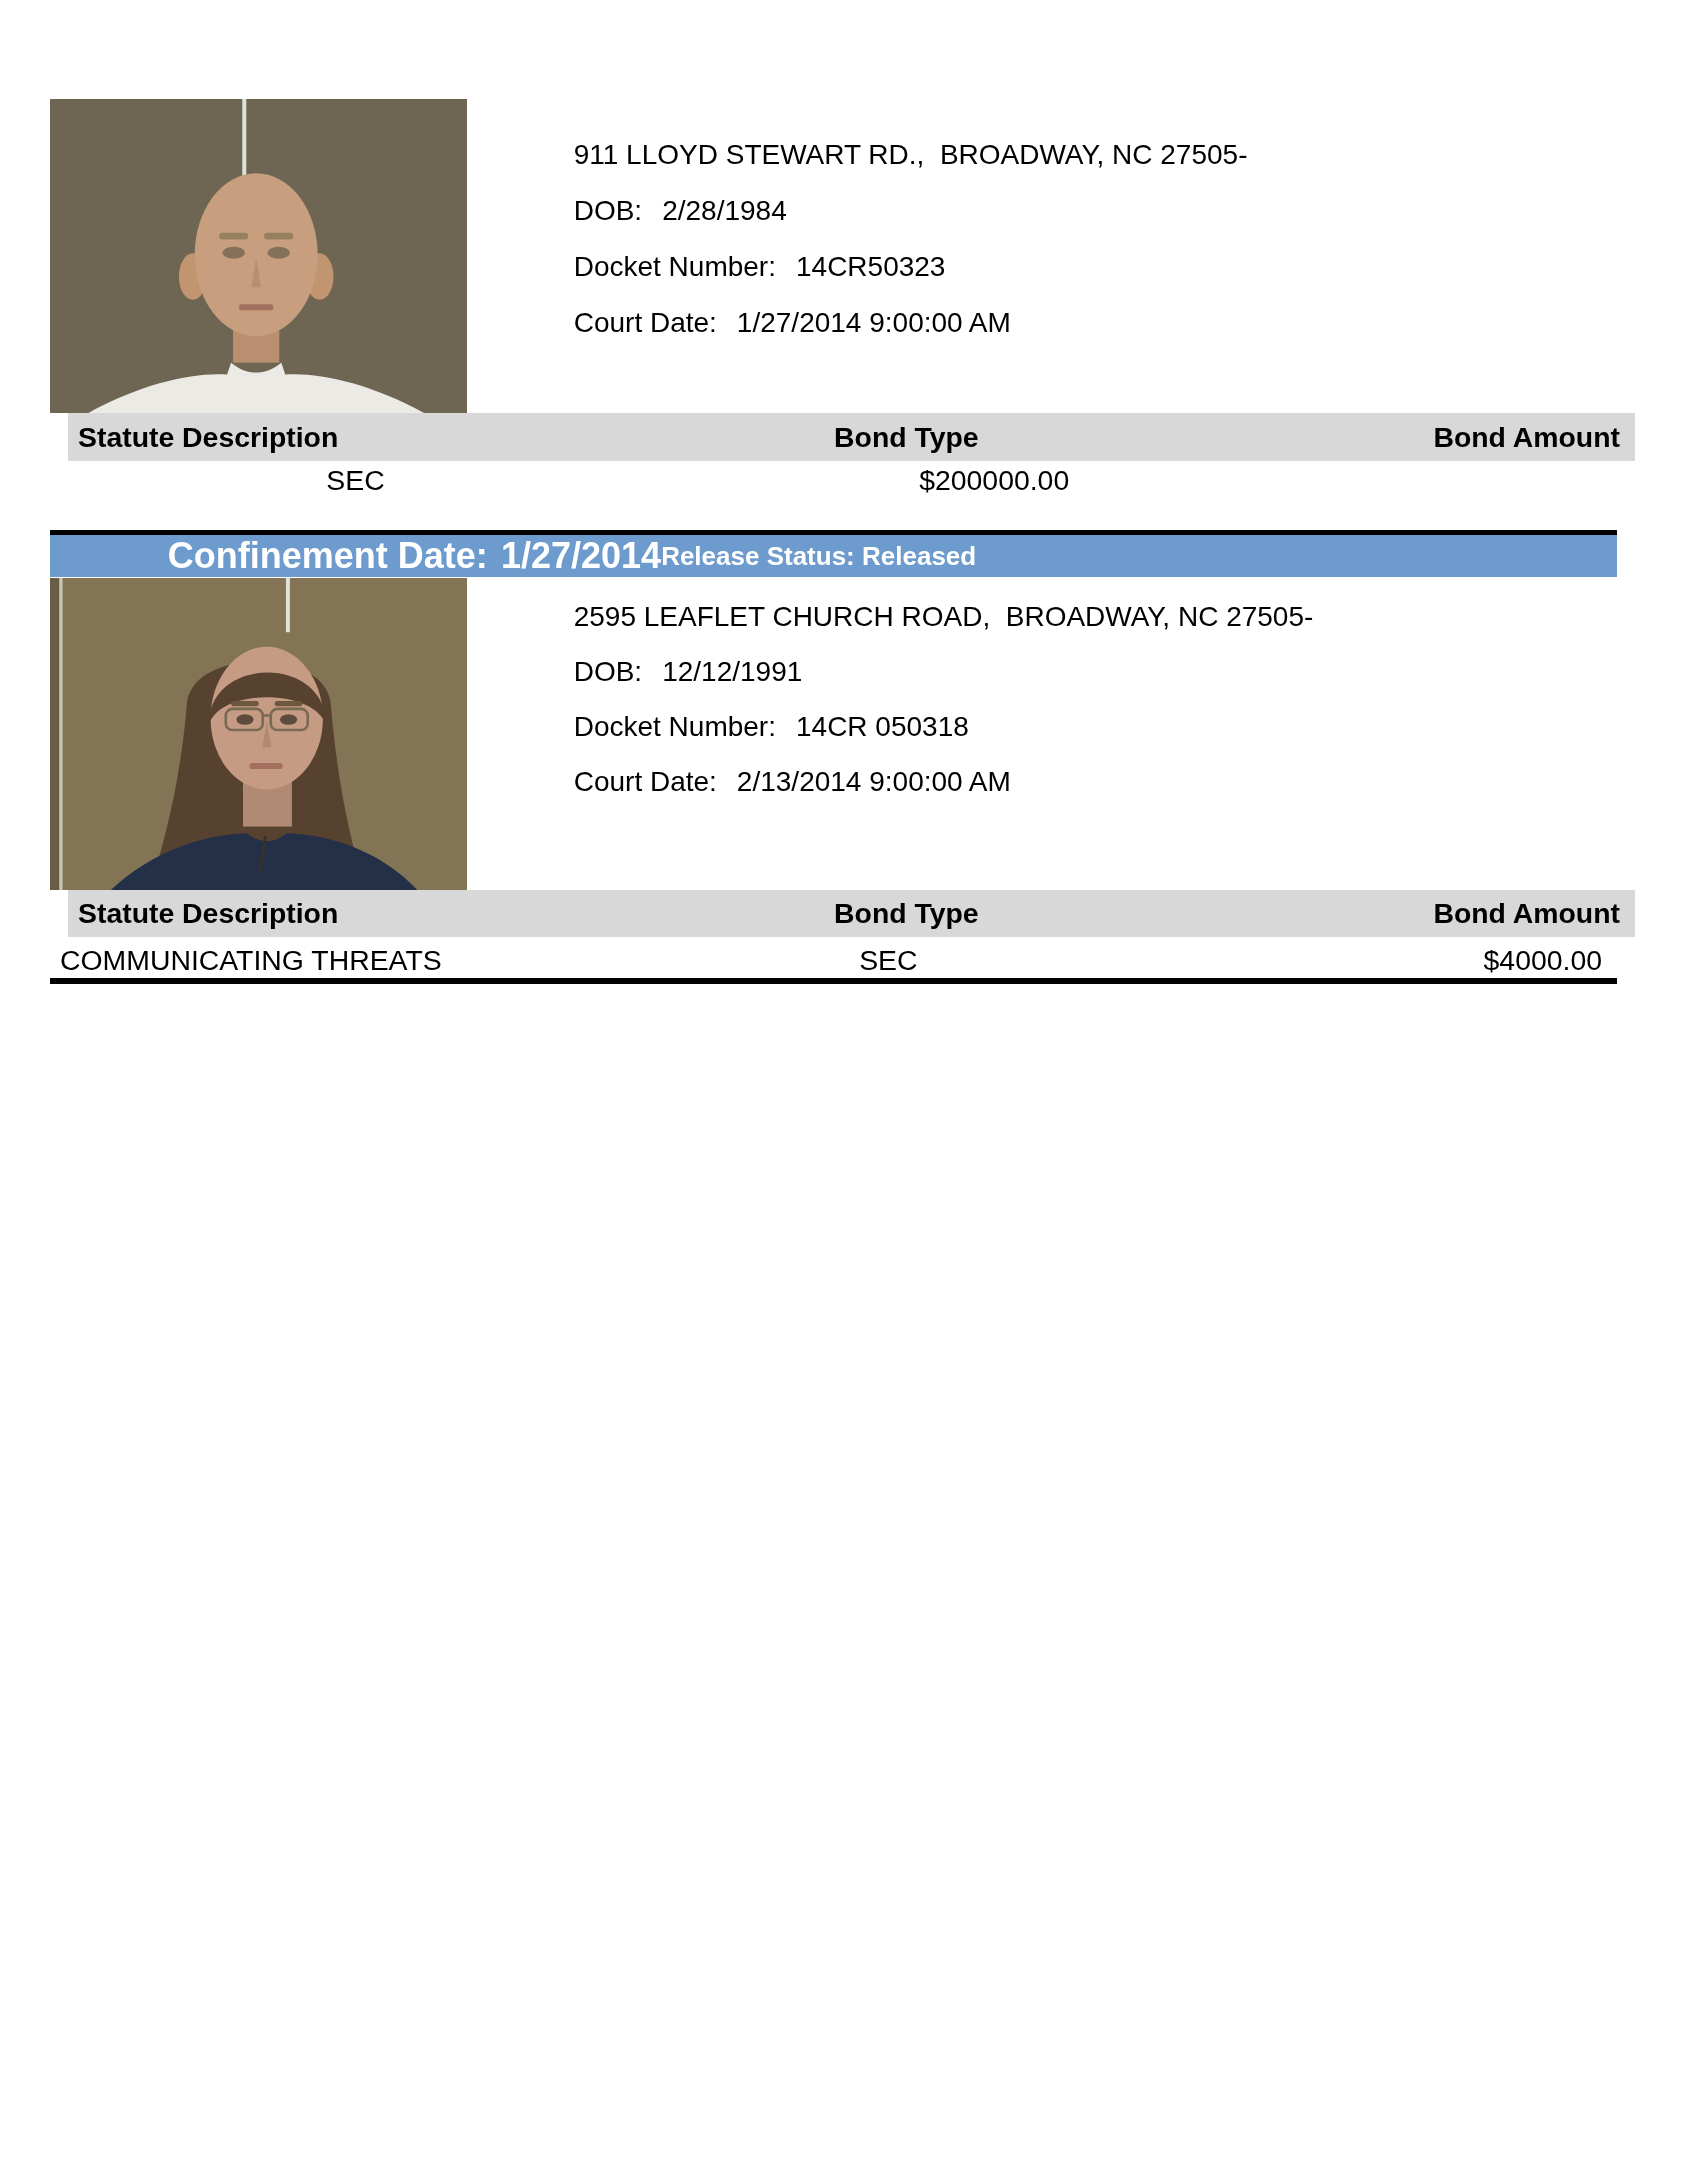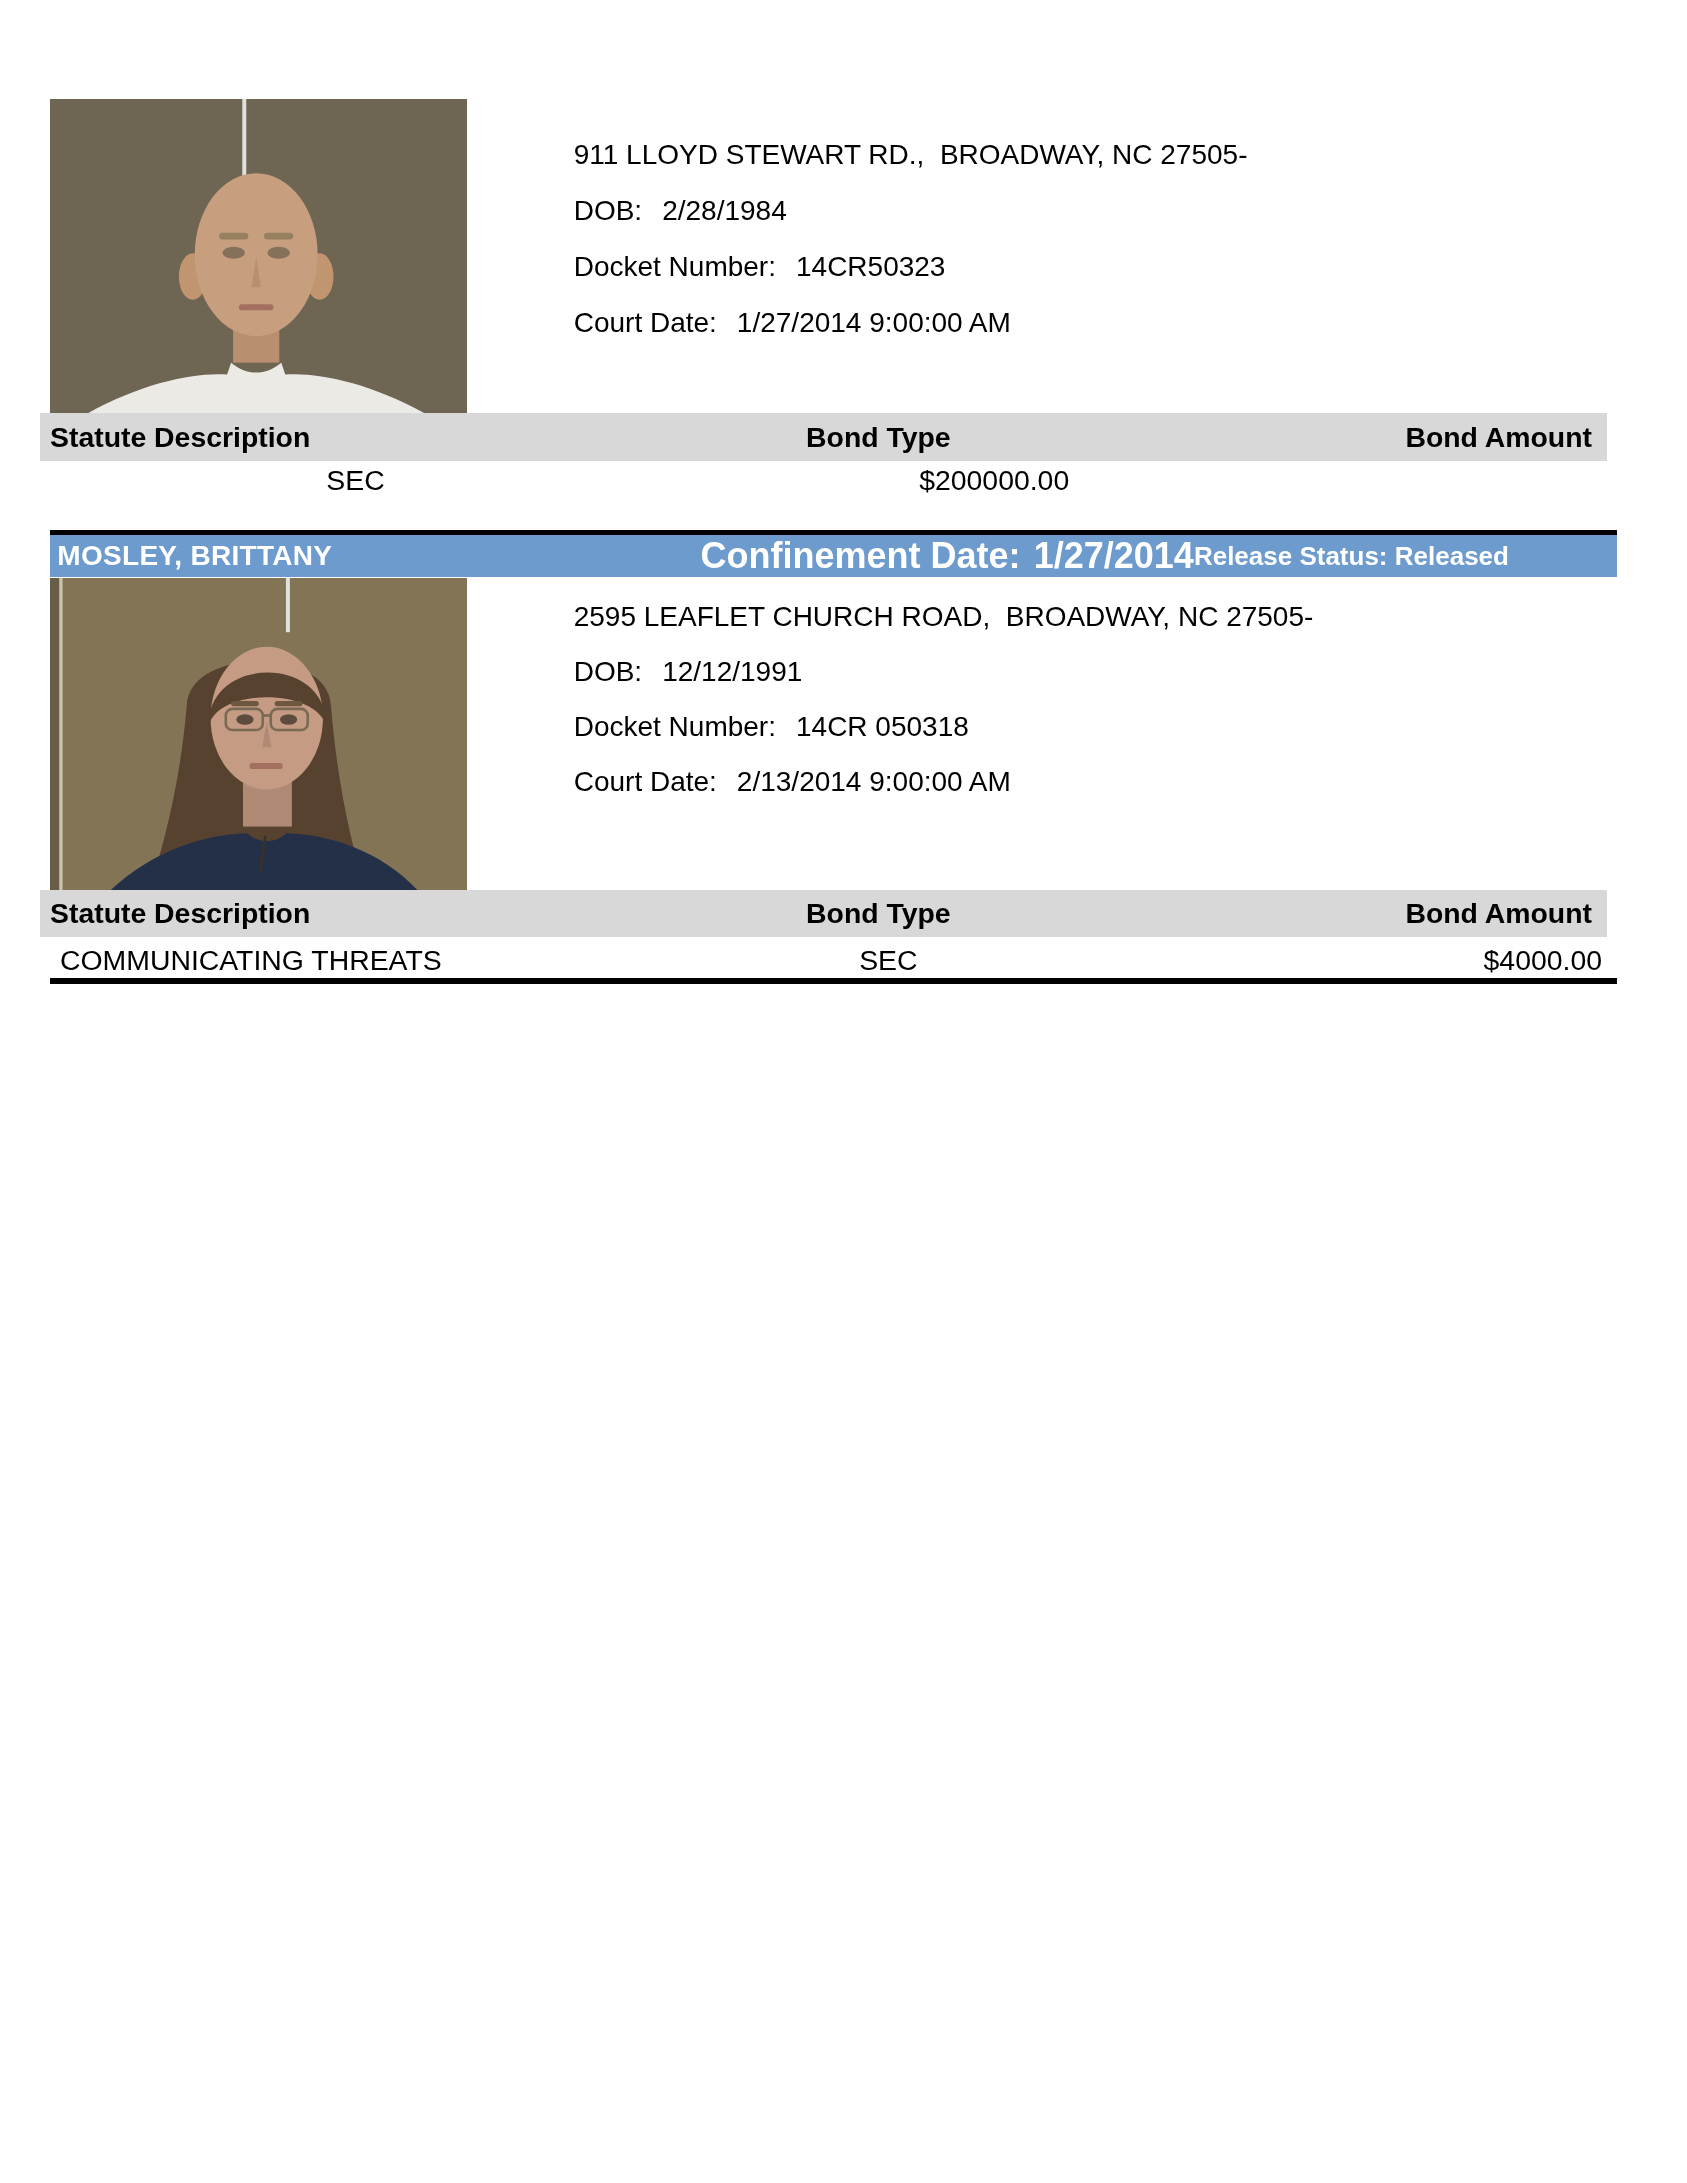--- a/index.html
+++ b/index.html
@@ -22,21 +22,21 @@
   .details{position:absolute;left:527px;font-size:28px;}
   #details-1{top:107px;}
   #details-2{top:569px;}
   #details-1 .detail-line{height:56px;}
   #details-2 .detail-line{height:55px;}
   .detail-line{white-space:pre;}
   .field-value{margin-left:20px;}
 
   
   .charge-header{
-    position:absolute;left:40px;width:1567px;
+    position:absolute;left:68px;width:1567px;
     background:#d8d8d8;display:flex;align-items:center;
     font-weight:bold;font-size:28.4px;
   }
   #charge-header-1{top:413px;height:48px;}
   #charge-header-2{top:890px;height:47px;}
 
   
   .charge-row{
     position:absolute;left:50px;width:1567px;
     display:flex;align-items:flex-start;
@@ -110,21 +110,20 @@
   </div>
 
   <div class="charge-row" id="charge-row-1">
     <div class="col-type">SEC</div>
     <div class="col-amount">$200000.00</div>
   </div>
 
   <div class="rule" id="rule-1"></div>
 
   <div class="name-bar">
-    <div class="nb-name">MOSLEY, BRITTANY</div>
     <div class="nb-confinement">
       <span>Confinement Date:</span><span class="nb-conf-value">1/27/2014</span>
     </div>
     <div class="nb-release">
       <span>Release Status:</span>
       <span>Released</span>
     </div>
   </div>
 
   <div class="photo" id="photo-2" title="mugshot-woman-long-brown-hair-glasses-dark-top-olive-background">

